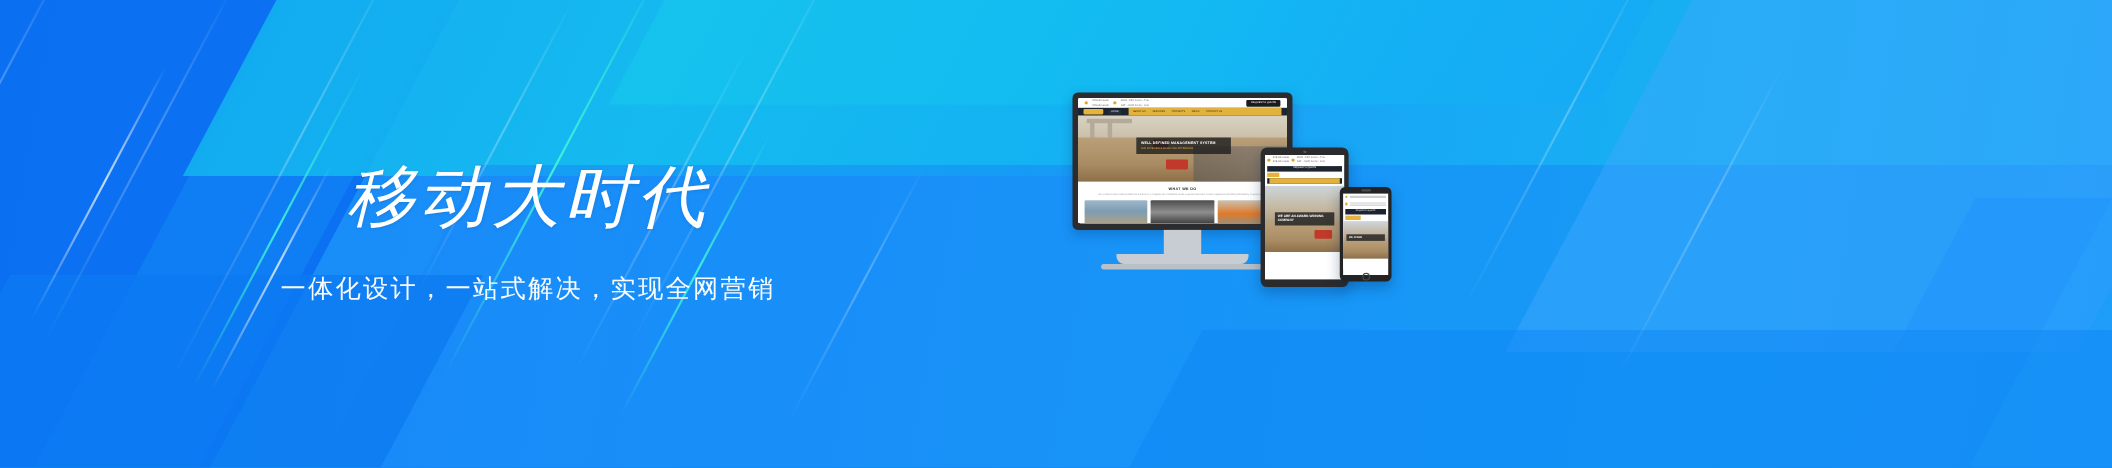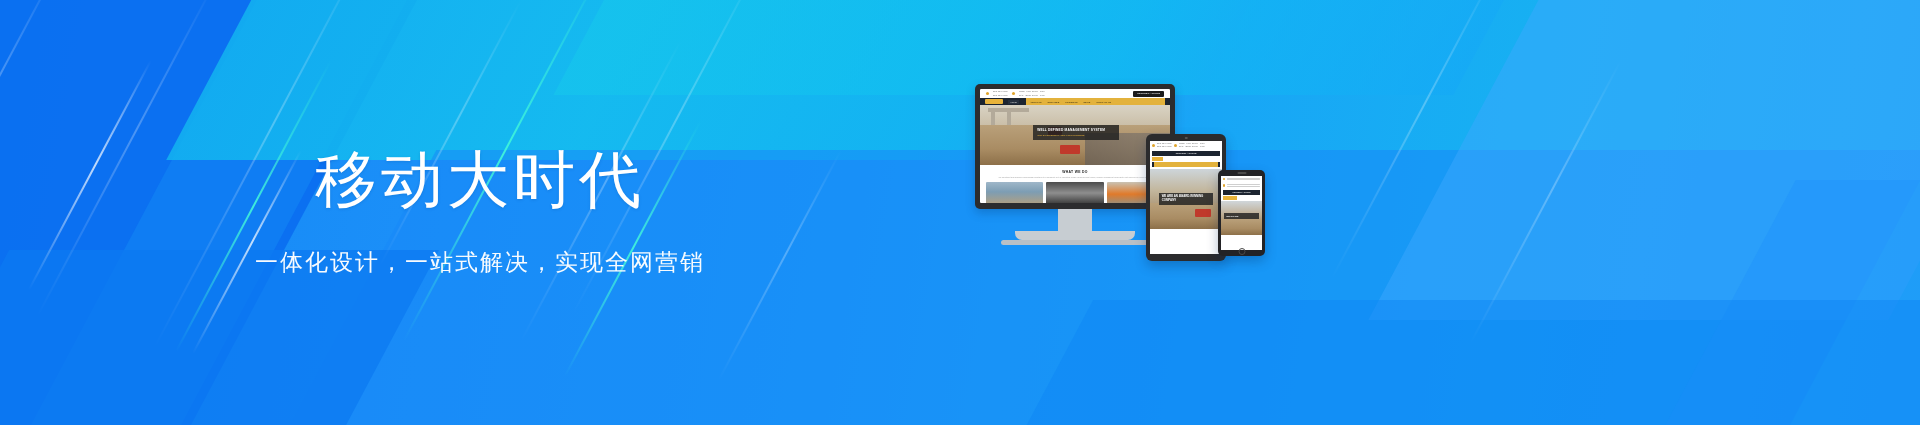--- a/index.html
+++ b/index.html
@@ -91,21 +91,21 @@
   }
   .headline{
     color:#ffffff;
     font-size:62px;
     line-height:1.05;
     font-weight:400;
     letter-spacing:4px;
     text-align:center;
     text-shadow:0 1px 3px rgba(0,60,130,.18);
   }
-  .headline .l1{display:block;}
+  .headline .l1{display:block;font-style:italic;}
   .headline .l2{display:block;margin-top:8px;}
   .subline{
     margin-top:34px;
     color:#ffffff;
     font-size:23px;
     letter-spacing:2px;
     text-align:right;
     opacity:.97;
   }
 

